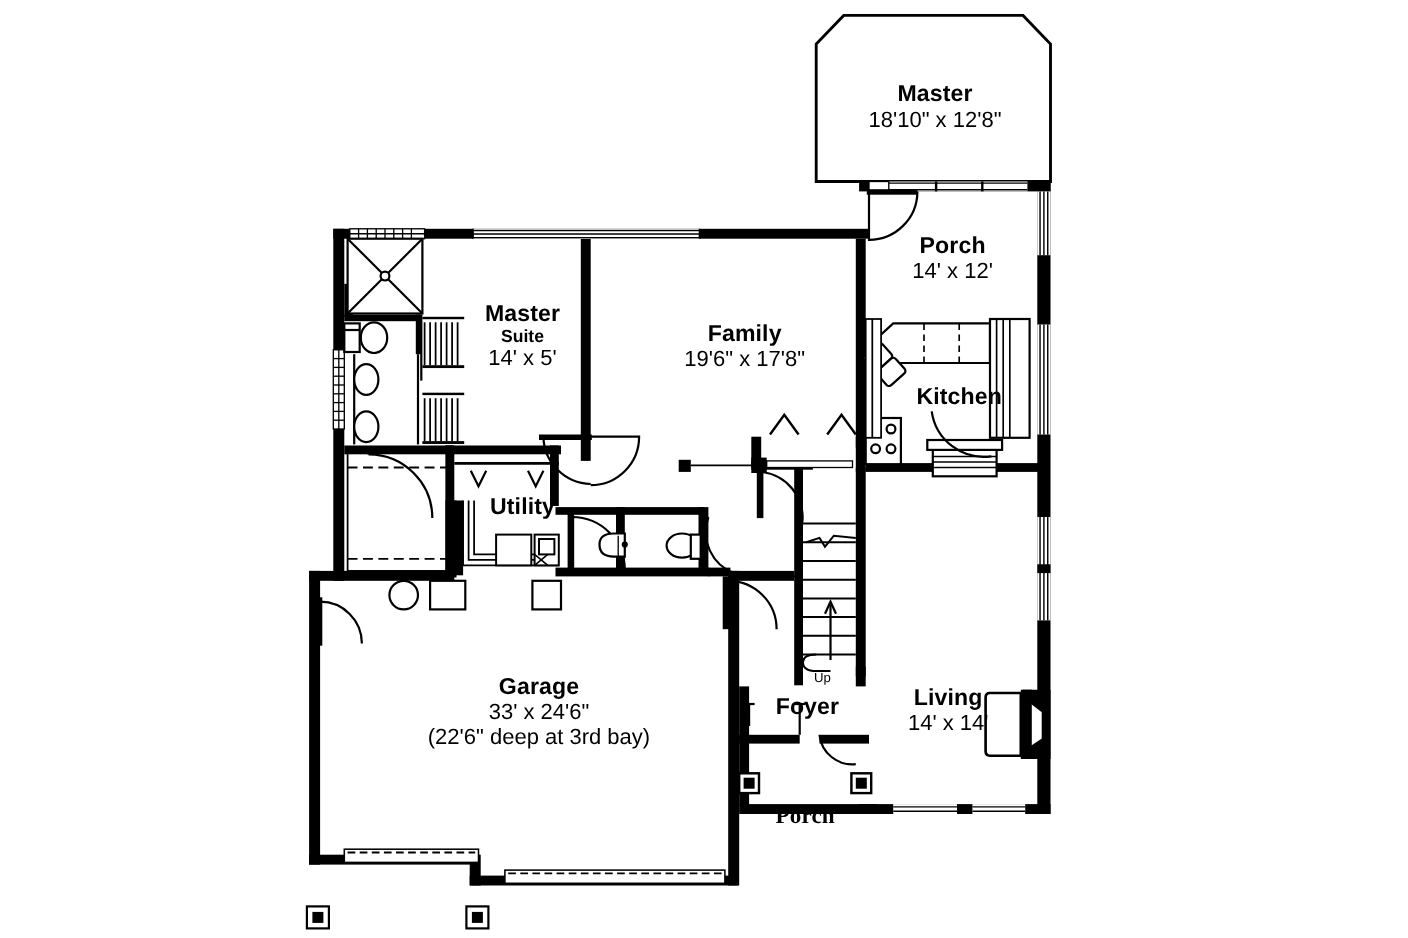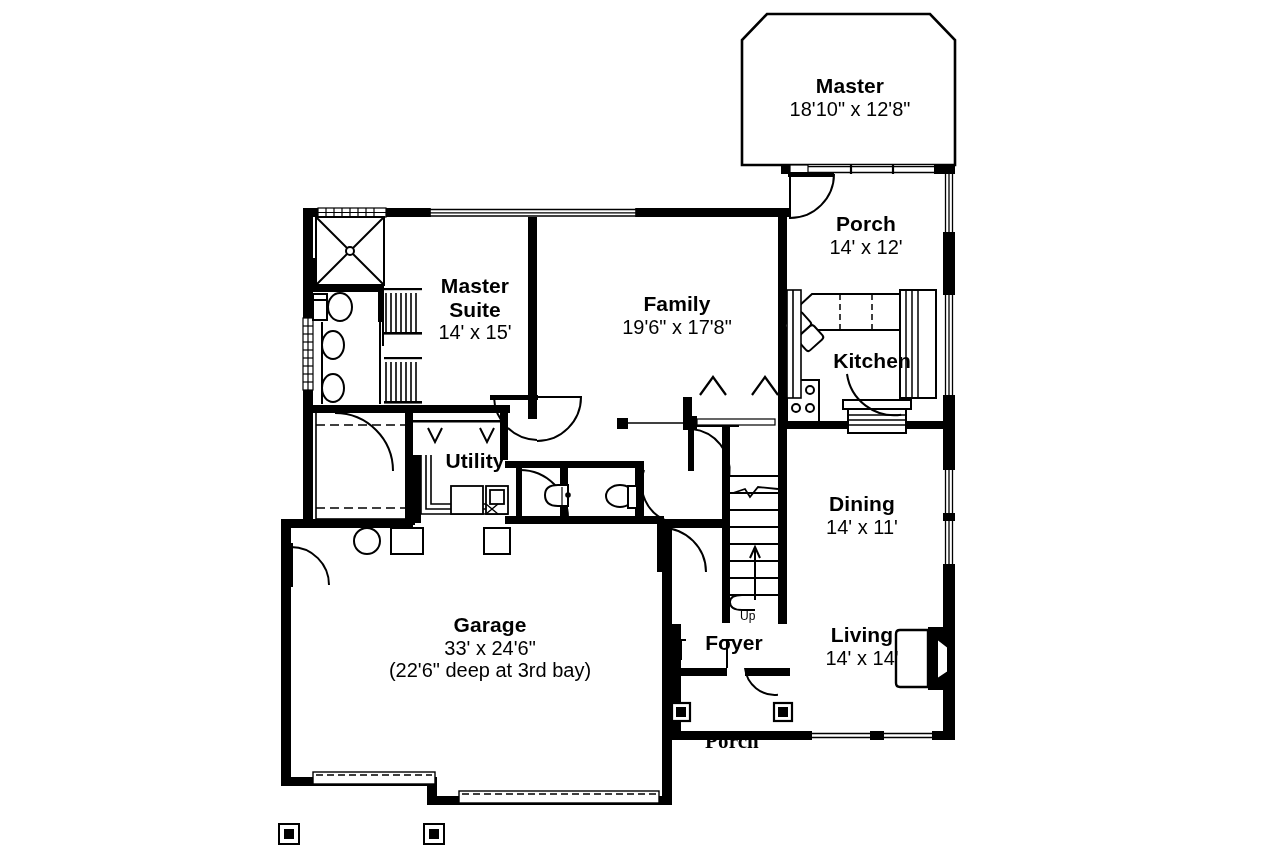--- a/index.html
+++ b/index.html
@@ -39,21 +39,21 @@
   }
   .room-label .rl-name {
     display: block;
     font-weight: bold;
     font-size: 21px;
     letter-spacing: 0.1px;
   }
   .room-label .rl-name2 {
     display: block;
     font-weight: bold;
-    font-size: 21px;
+    font-size: 16px;
   }
   .room-label .rl-dim {
     display: block;
     font-weight: normal;
     font-size: 20px;
   }
   .room-label .rl-note {
     display: block;
     font-weight: normal;
     font-size: 20px;
@@ -463,36 +463,32 @@
   </div>
 
   <div class="room-label lbl-nook">
     <span class="rl-name">Porch</span>
     <span class="rl-dim">14' x 12'</span>
   </div>
 
   <div class="room-label lbl-master">
     <span class="rl-name">Master</span>
     <span class="rl-name2">Suite</span>
-    <span class="rl-dim">14' x 15'</span>
+    <span class="rl-dim">14' x 5'</span>
   </div>
 
   <div class="room-label lbl-family">
     <span class="rl-name">Family</span>
     <span class="rl-dim">19'6" x 17'8"</span>
   </div>
 
   <div class="room-label lbl-kitchen">
     <span class="rl-name">Kitchen</span>
   </div>
 
-  <div class="room-label lbl-dining">
-    <span class="rl-name">Dining</span>
-    <span class="rl-dim">14' x 11'</span>
-  </div>
 
   <div class="room-label lbl-living">
     <span class="rl-name">Living</span>
     <span class="rl-dim">14' x 14'</span>
   </div>
 
   <div class="room-label lbl-utility">
     <span class="rl-name">Utility</span>
   </div>
 

